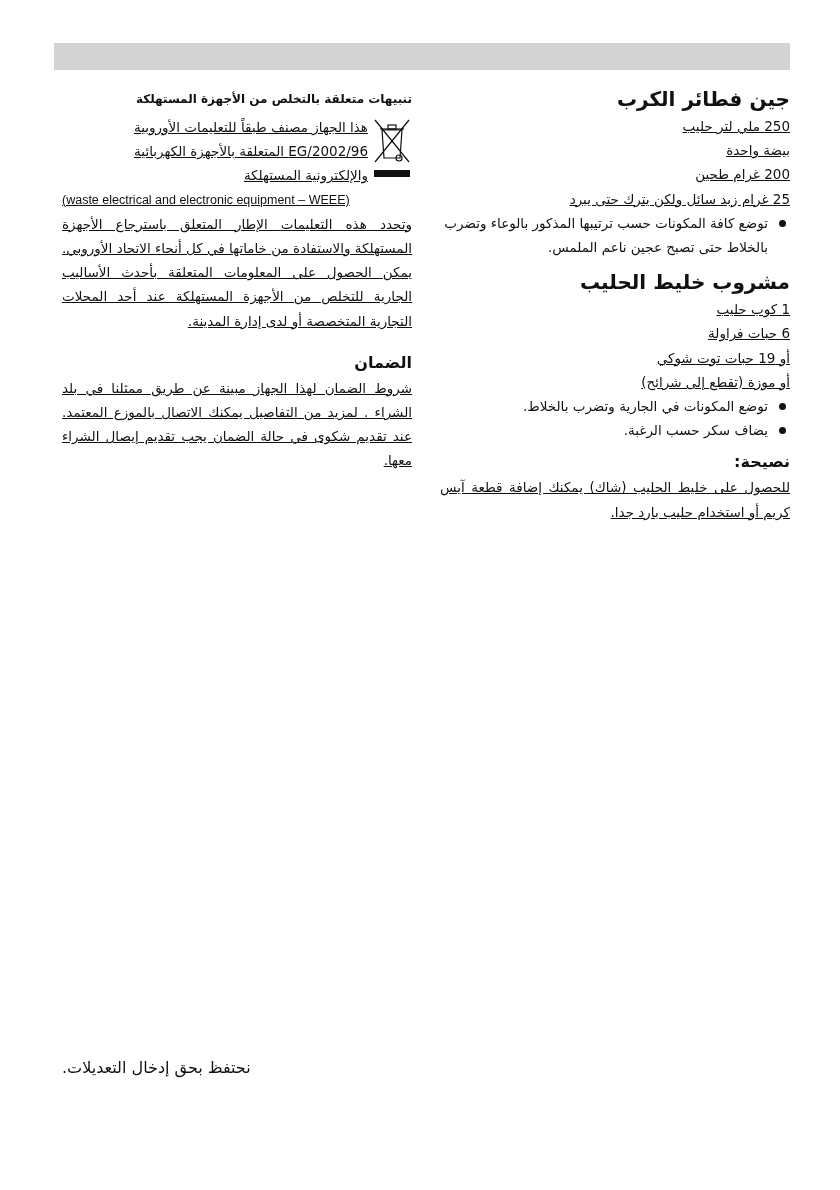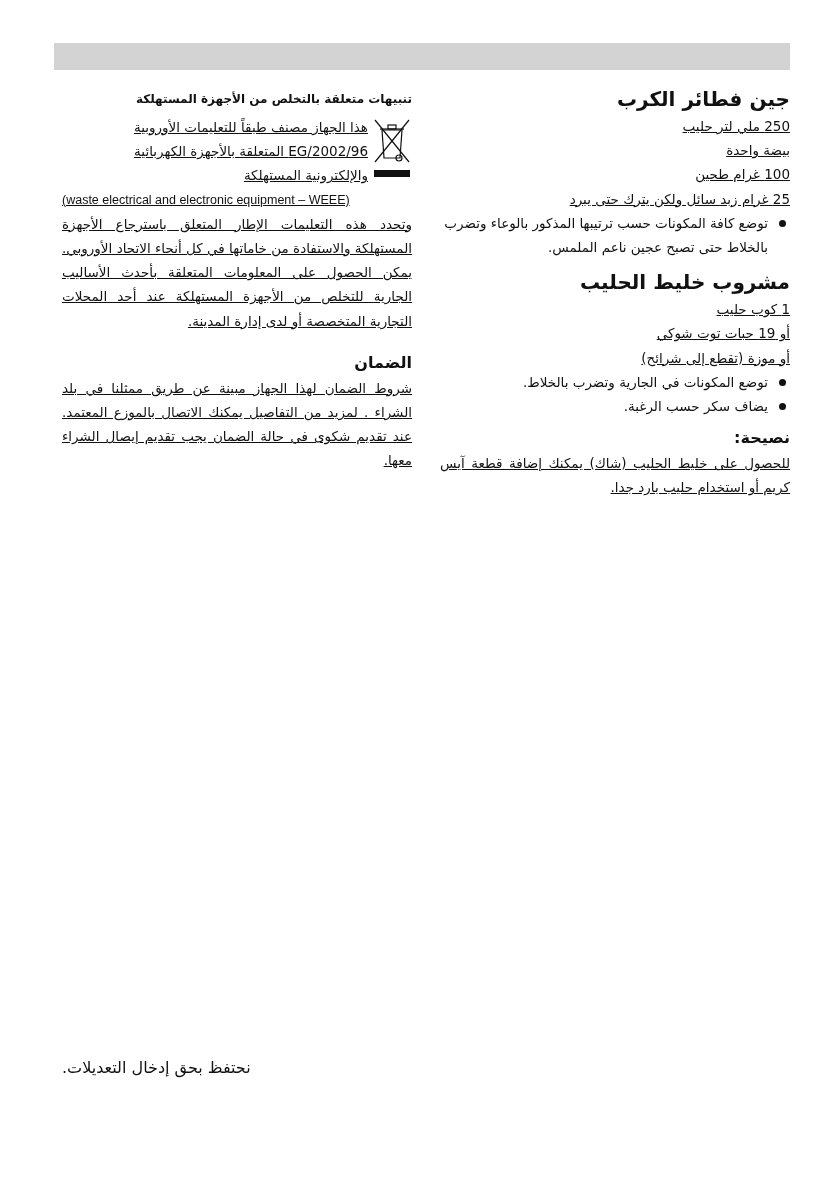--- a/index.html
+++ b/index.html
@@ -40,30 +40,31 @@
 </head>
 <body>
 
 <div class="header-bar"></div>
 
 <div class="col col-right">
   <div class="h1">جين فطائر الكرب</div>
   <div>
     <div class="p">250 ملي لتر حليب</div>
     <div class="p">بيضة واحدة</div>
-    <div class="p">100 غرام طحين</div>
+    <div class="p">200 غرام طحين</div>
     <div class="p">25 غرام زبد سائل ولكن يترك حتى يبرد</div>
   </div>
   <ul class="bullets">
     <li>توضع كافة المكونات حسب ترتيبها المذكور بالوعاء وتضرب بالخلاط  حتى تصبح عجين ناعم الملمس.</li>
   </ul>
 
   <div class="h1" style="margin-top:8px">مشروب خليط الحليب</div>
   <div>
     <div class="p">1 كوب حليب</div>
+    <div class="p">6 حبات فراولة</div>
     <div class="p">أو 19 حبات توت شوكي</div>
     <div class="p">أو موزة (تقطع إلى شرائح)</div>
   </div>
   <ul class="bullets">
     <li>توضع المكونات في الجارية وتضرب بالخلاط.</li>
     <li>يضاف سكر حسب الرغبة.</li>
   </ul>
 
   <div class="h2">نصيحة:</div>
   <div class="p justify">للحصول على خليط الحليب (شاك) يمكنك إضافة قطعة آيس كريم أو استخدام حليب بارد جدا.</div>

